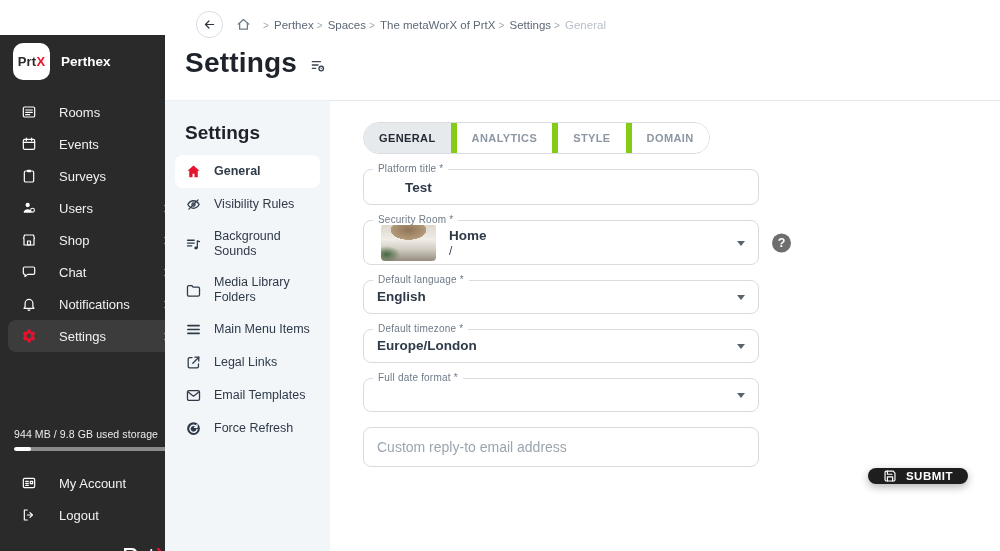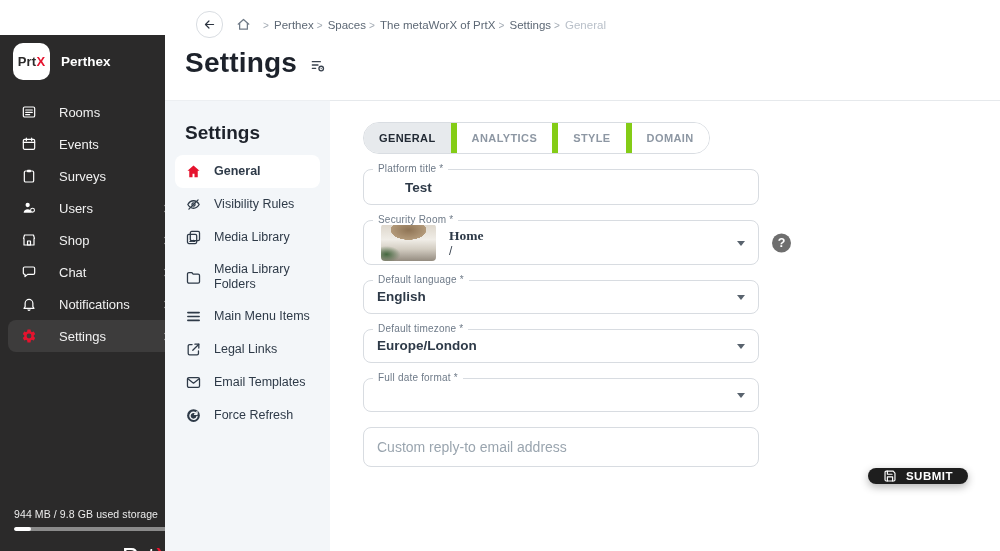--- a/index.html
+++ b/index.html
@@ -63,21 +63,21 @@
   .field-label { position:absolute; top:-7px; left:9px; background:#fff; padding:0 5px; font-size:10px; color:#6e7a88; letter-spacing:.2px; }
   .field-value { font-size:13.5px; font-weight:600; color:#2e3a48; line-height:16px; min-height:16px; }
   .field input { border:none; outline:none; width:100%; font-family:inherit; font-size:13.5px; font-weight:600; color:#2e3a48; background:transparent; line-height:16px; }
   .caret { position:absolute; right:13px; top:50%; margin-top:-2px; width:0; height:0; border-left:4.5px solid transparent; border-right:4.5px solid transparent; border-top:5px solid #59636e; }
   .room-field { display:flex; align-items:center; gap:13px; padding:3px 30px 3px 17px; }
   .room-thumb { width:55px; height:37px; border-radius:4px; flex:none;
     background:
       radial-gradient(ellipse 58% 48% at 50% 16%, #8f7455 0%, #b39a7a 55%, rgba(0,0,0,0) 56%),
       radial-gradient(ellipse 34% 30% at 10% 82%, #44683f 0%, rgba(0,0,0,0) 75%),
       linear-gradient(180deg, #ddd6ca 0%, #f0ede7 42%, #d3cdc2 68%, #948c80 100%); }
-  .room-text .field-value { line-height:15px;font-family:Liberation Serif, serif; }
+  .room-text .field-value { line-height:15px; }
   .room-path { font-size:12px; color:#3c4653; line-height:14px; }
   .help-badge { position:absolute; right:-33px; top:50%; transform:translateY(-50%); width:19px; height:19px; border-radius:50%; background:#6e6e6e; color:#fff; font-size:12.5px; font-weight:700; display:flex; align-items:center; justify-content:center; cursor:pointer; }
   .plain-field { padding:10px 13px; cursor:text; }
   .plain-field input { font-weight:400; font-size:14px; }
   .plain-field input::placeholder { color:#9aa5af; opacity:1; }
 
   .submit-btn { position:absolute; right:32px; bottom:67px; height:16px; padding:0 15px; background:#1e1e1e; border:none; border-radius:8px; color:#fff; font-family:inherit; font-size:11.5px; font-weight:700; letter-spacing:.5px; display:flex; align-items:center; gap:9px; cursor:pointer; box-shadow:0 3px 8px rgba(0,0,0,.3); }
   .submit-btn svg { width:14px; height:14px; }
 </style>
 </head>
@@ -168,20 +168,38 @@
       </div>
     </nav>
 
     <div class="storage">
       <div class="storage-text">944 MB / 9.8 GB used storage</div>
       <div class="storage-bar">
           <div class="storage-fill"></div>
         </div>
     </div>
 
+    <nav class="account-nav">
+      <div class="nav-item">
+        <svg class="main-ic" viewBox="0 0 24 24" fill="none" stroke="currentColor" stroke-width="1.8" stroke-linecap="round" stroke-linejoin="round">
+            <rect x="3.5" y="5" width="17" height="14" rx="2"></rect>
+            <path d="M7 9.5h4M7 12.5h4M7 15.5h4"></path>
+            <rect x="14" y="9.5" width="3.5" height="3.5"></rect>
+          </svg>
+        <span class="lbl">My Account</span>
+      </div>
+      <div class="nav-item">
+        <svg class="main-ic" viewBox="0 0 24 24" fill="none" stroke="currentColor" stroke-width="1.8" stroke-linecap="round" stroke-linejoin="round">
+            <path d="M9.5 4.5H5v15h4.5"></path>
+            <path d="M13.5 8.5 17 12l-3.5 3.5"></path>
+            <path d="M17 12H9.5"></path>
+          </svg>
+        <span class="lbl">Logout</span>
+      </div>
+    </nav>
 
     <div class="bottom-logo"><span>Prt</span><span class="x">X</span><sup>®</sup></div>
   </aside>
 
   <header class="header">
     <div class="crumb-row">
       <button class="back-btn">
         <svg viewBox="0 0 24 24" fill="none" stroke="currentColor" stroke-width="2.2" stroke-linecap="round" stroke-linejoin="round">
             <path d="M19.5 12H5"></path>
             <path d="M11 5.5 4.5 12l6.5 6.5"></path>
@@ -221,25 +239,25 @@
     <div class="snav-item">
       <svg viewBox="0 0 24 24" fill="none" stroke="currentColor" stroke-width="1.8" stroke-linecap="round" stroke-linejoin="round">
           <path d="M4 12s3-5.3 8-5.3S20 12 20 12s-3 5.3-8 5.3S4 12 4 12z"></path>
           <circle cx="12" cy="12" r="2.2"></circle>
           <path d="M5.5 18.5 18.5 5.5"></path>
         </svg>
       <span class="lbl">Visibility Rules</span>
     </div>
     <div class="snav-item">
       <svg viewBox="0 0 24 24" fill="none" stroke="currentColor" stroke-width="1.8" stroke-linecap="round" stroke-linejoin="round">
-          <rect x="7.5" y="3.5" width="13" height="13" rx="2"></rect>
-          <rect x="3.5" y="7.5" width="13" height="13" rx="2"></rect>
-          <path d="M5.5 18.5l2.5-3 2 2 2.3-2.8 2.7 3.8z" fill="currentColor" stroke="none"></path>
-        </svg>
-      <span class="lbl">Media Library</span>
+          <path d="M3.5 6h9.5M3.5 10h9.5M3.5 14h6"></path>
+          <circle cx="15.3" cy="17" r="2.1" fill="currentColor" stroke="none"></circle>
+          <path d="M17.4 17V6.8l3.1 1.1"></path>
+        </svg>
+      <span class="lbl">Background Sounds</span>
     </div>
     <div class="snav-item">
       <svg viewBox="0 0 24 24" fill="none" stroke="currentColor" stroke-width="1.8" stroke-linecap="round" stroke-linejoin="round">
           <path d="M3.5 7a2 2 0 0 1 2-2h4l2 2.3h7a2 2 0 0 1 2 2V18a2 2 0 0 1-2 2h-13a2 2 0 0 1-2-2z"></path>
         </svg>
       <span class="lbl">Media Library Folders</span>
     </div>
     <div class="snav-item">
       <svg viewBox="0 0 24 24" fill="none" stroke="currentColor" stroke-width="2.2" stroke-linecap="round">
           <path d="M4 6.5h16M4 12h16M4 17.5h16"></path>

